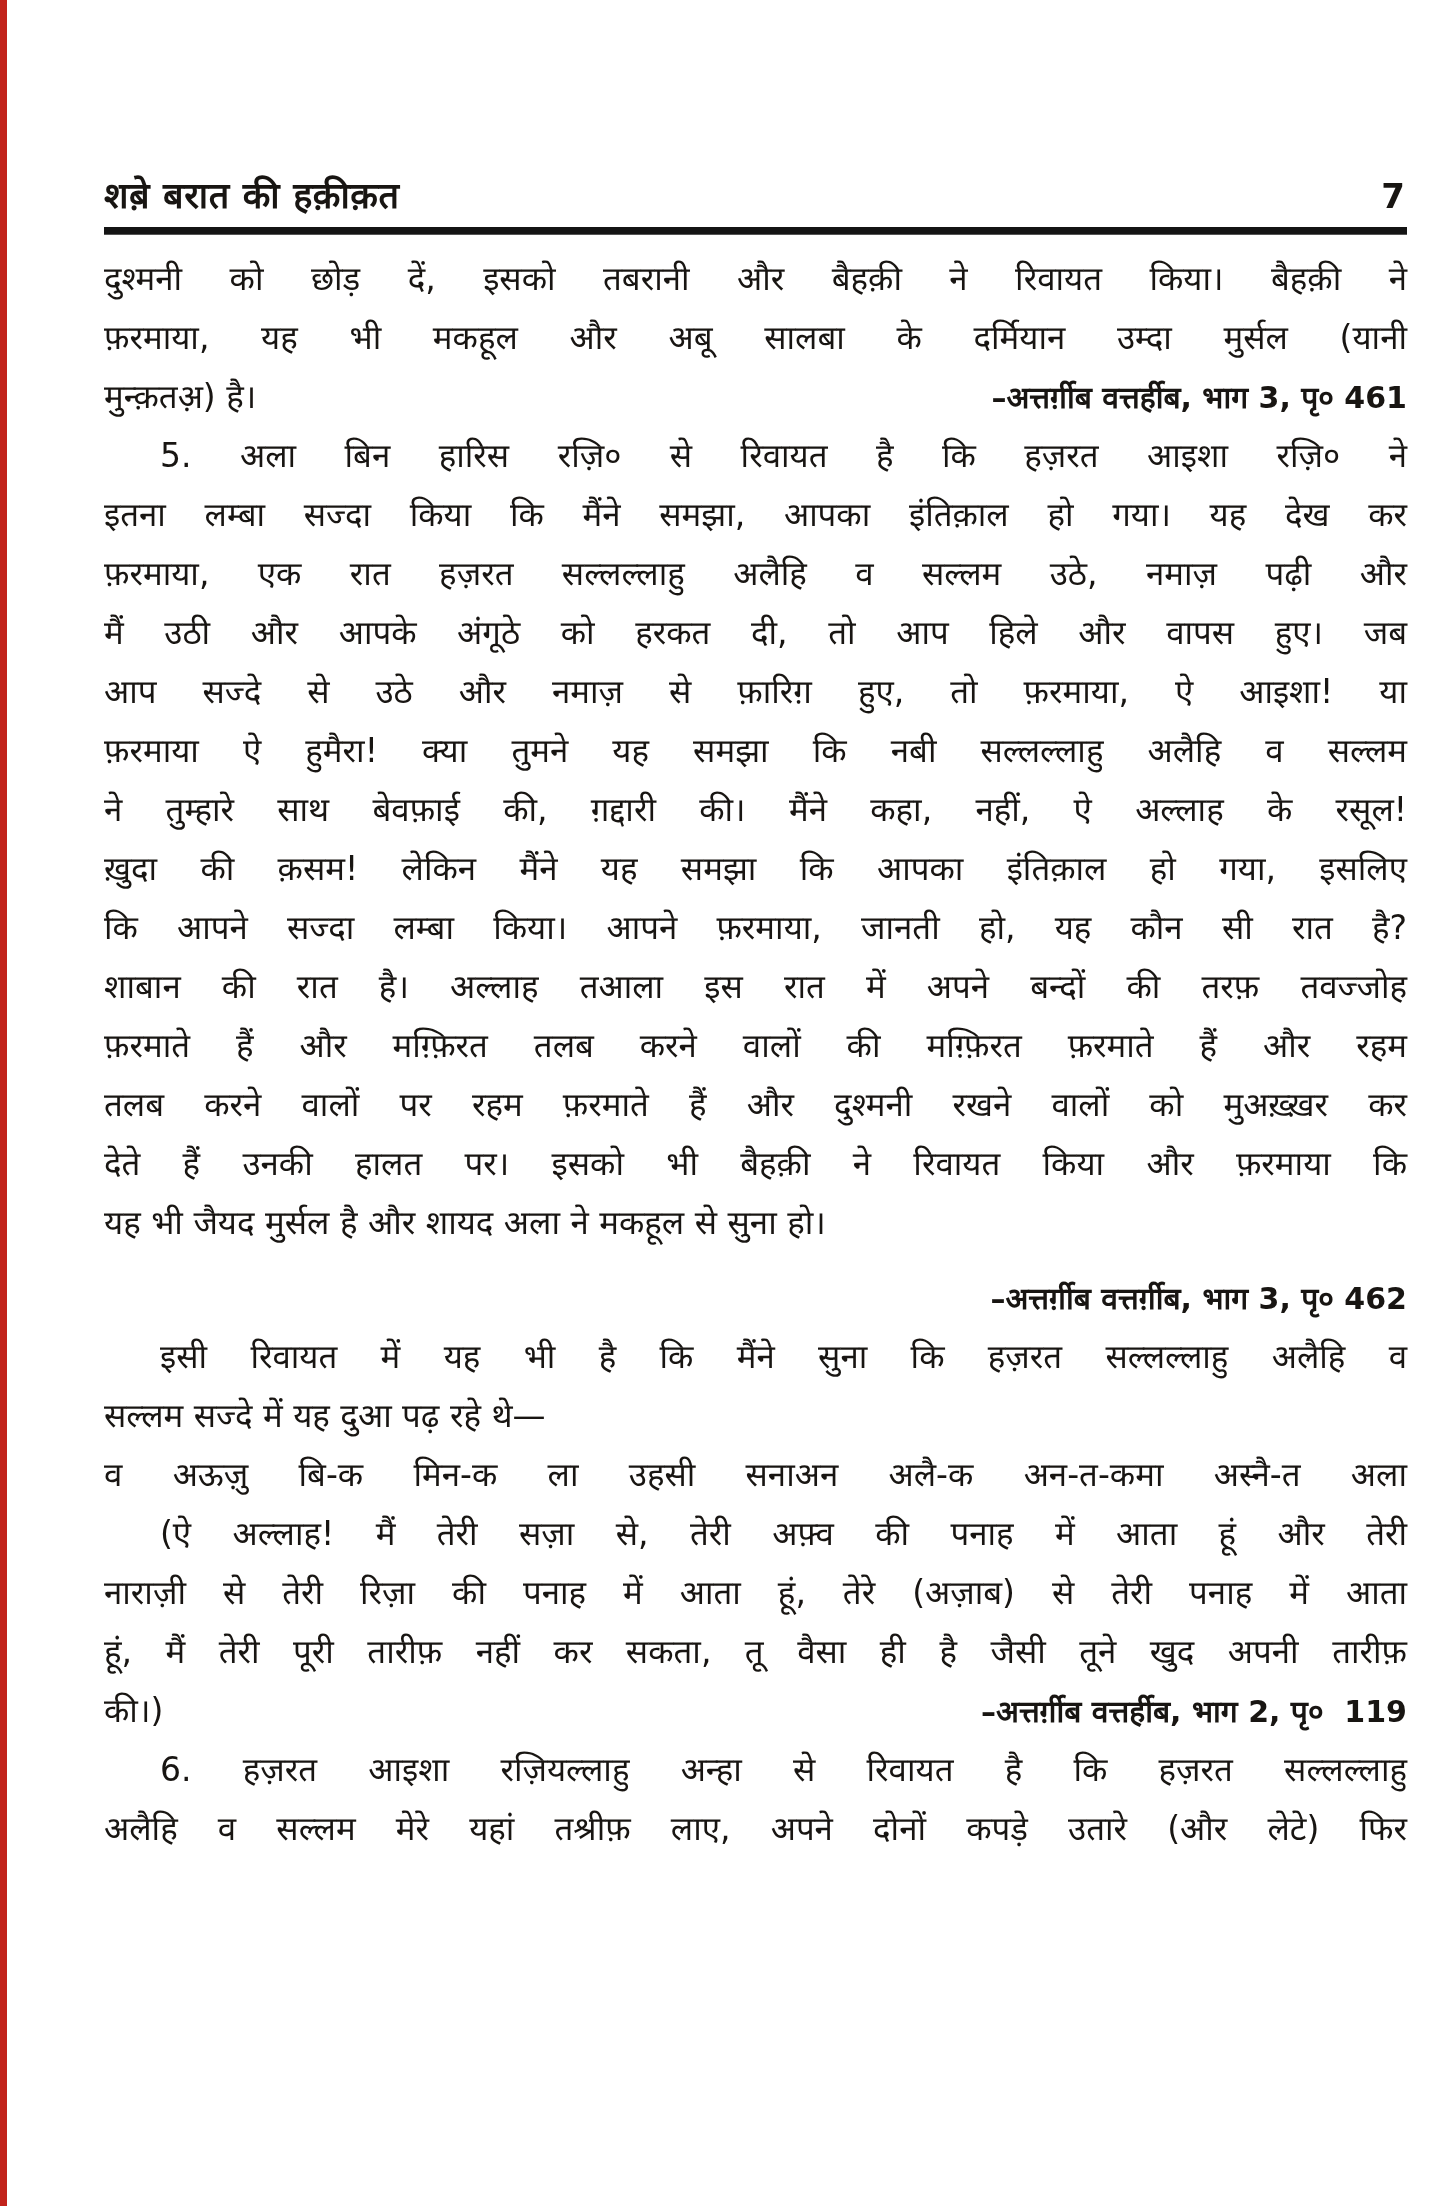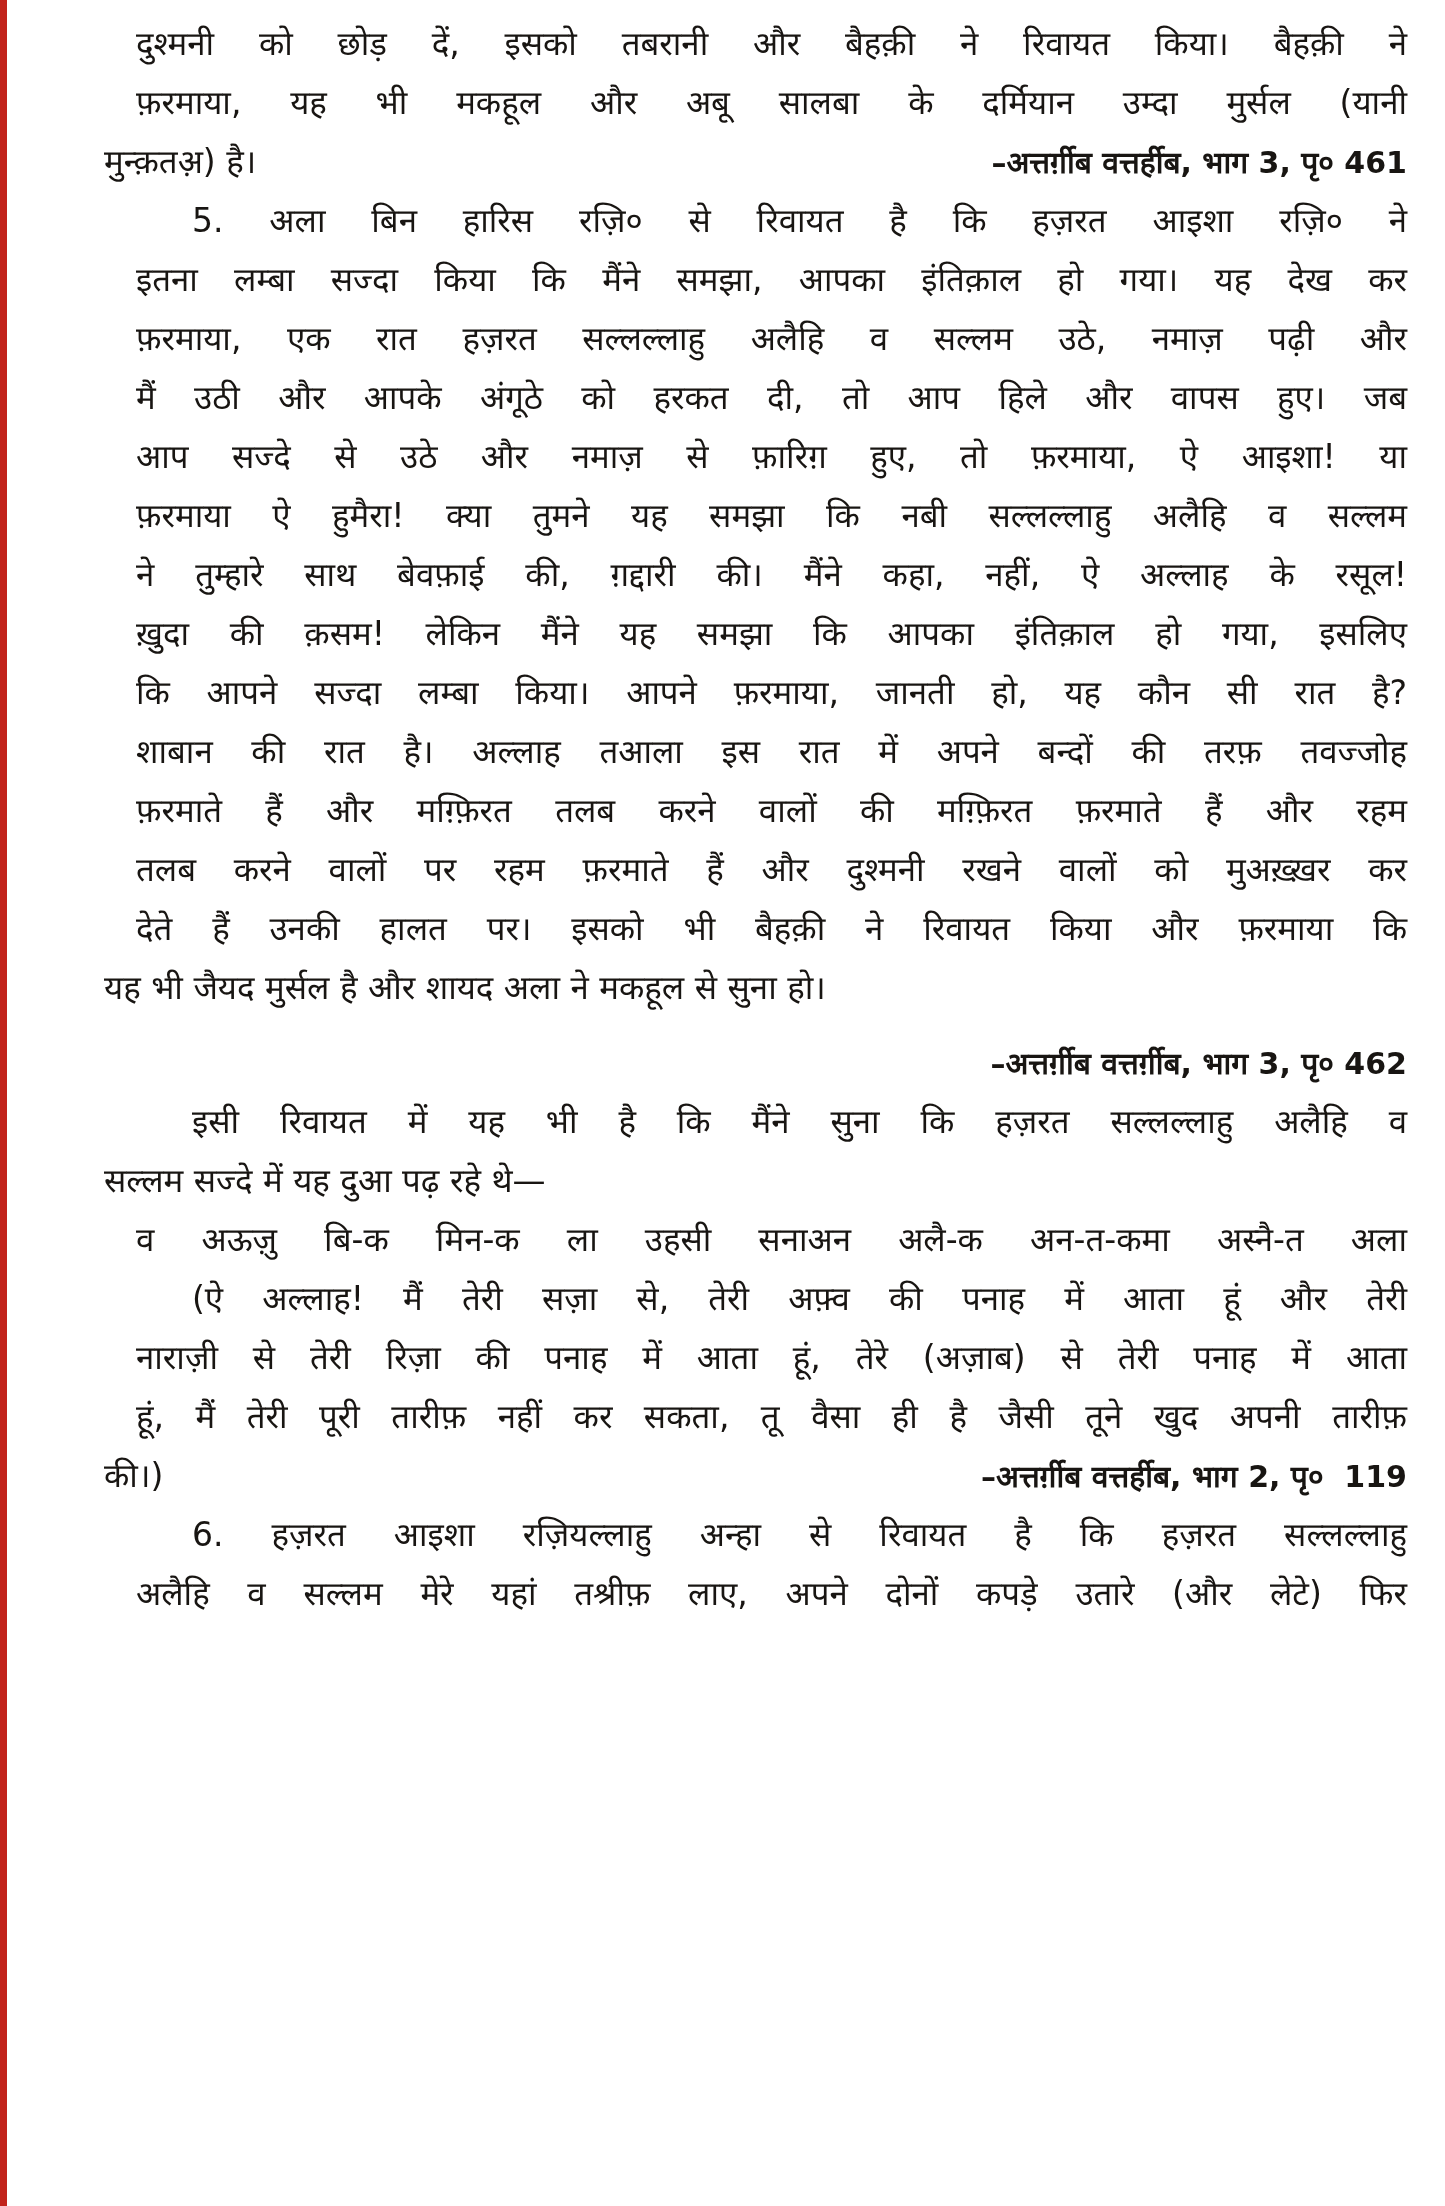--- a/index.html
+++ b/index.html
@@ -36,34 +36,41 @@
   .header-rule{
     margin-top:10px;height:7px;background:#141414;
     border-bottom:1px solid #555;
   }
   .body-text{margin-top:14px;}
   .line{
     height:59px;line-height:59px;font-size:33px;
     overflow:visible;
     text-align:center;
   }
-  .line.justify{text-align:justify;text-align-last:justify;margin-left:32px;}
+  .line.justify{text-align:justify;text-align-last:justify;}
   .line.plain{text-align:left;}
   .line.indent{padding-left:56px;}
   .line.split{display:flex;justify-content:space-between;align-items:baseline;}
   .line.cite-line{text-align:right;}
   .line.gap-top{margin-top:16px;}
   .cite{font-weight:bold;font-size:30px;}
 </style>
 </head>
 <body>
 
 <div class="page">
   <div class="edge-strip"></div>
   <div class="content">
+    <header>
+      <div class="header-row">
+        <h1 class="title">शब़े बरात की हक़ीक़त</h1>
+        <span class="page-number">7</span>
+      </div>
+      <div class="header-rule"></div>
+    </header>
     <main class="body-text" id="body-lines">
         <div class="line justify"><span class="txt">दुश्मनी को छोड़ दें, इसको तबरानी और बैहक़ी ने रिवायत किया। बैहक़ी ने</span></div>
         <div class="line justify"><span class="txt">फ़रमाया, यह भी मकहूल और अबू सालबा के दर्मियान उम्दा मुर्सल (यानी</span></div>
         <div class="line split">
           <span class="txt">मुन्क़तअ़) है।</span>
           <span class="cite">–अत्तर्ग़ीब वत्तर्हीब, भाग 3, पृ० 461</span>
         </div>
         <div class="line justify indent"><span class="txt">5. अला बिन हारिस रज़ि० से रिवायत है कि हज़रत आइशा रज़ि० ने</span></div>
         <div class="line justify"><span class="txt">इतना लम्बा सज्दा किया कि मैंने समझा, आपका इंतिक़ाल हो गया। यह देख कर</span></div>
         <div class="line justify"><span class="txt">फ़रमाया, एक रात हज़रत सल्लल्लाहु अलैहि व सल्लम उठे, नमाज़ पढ़ी और</span></div>

